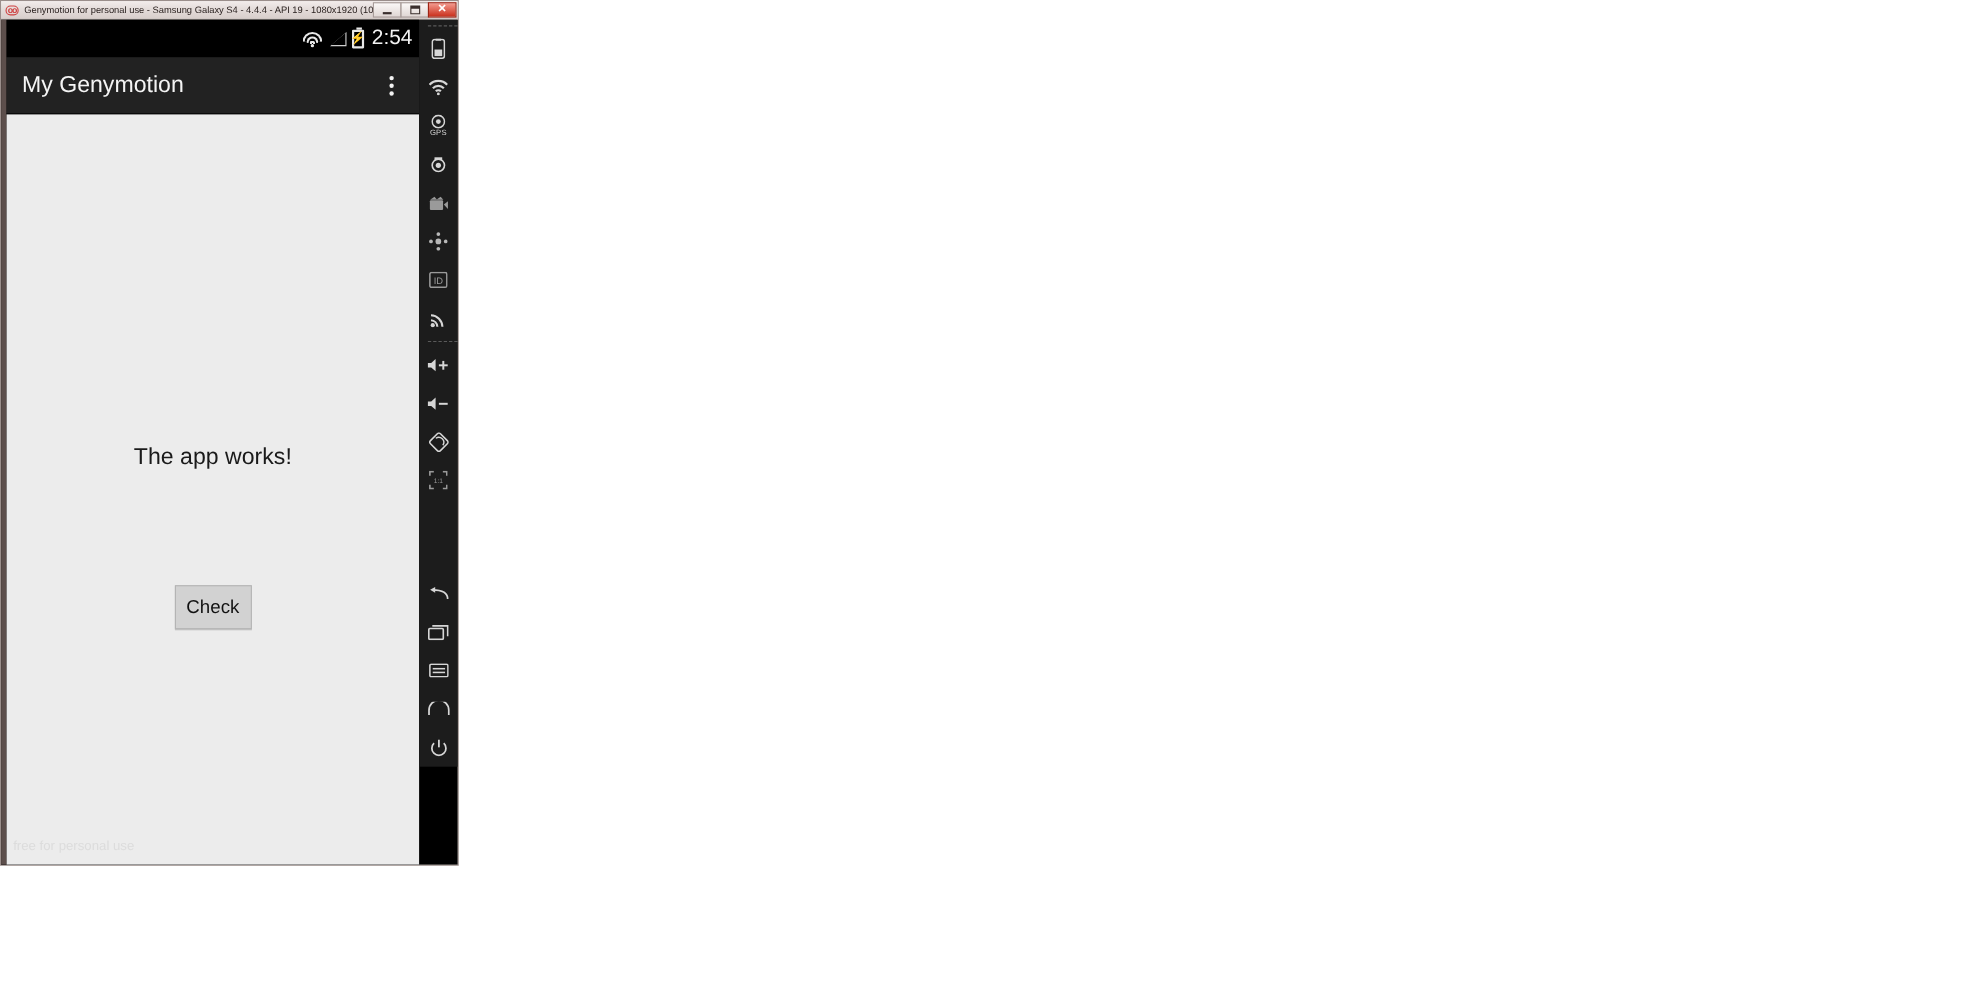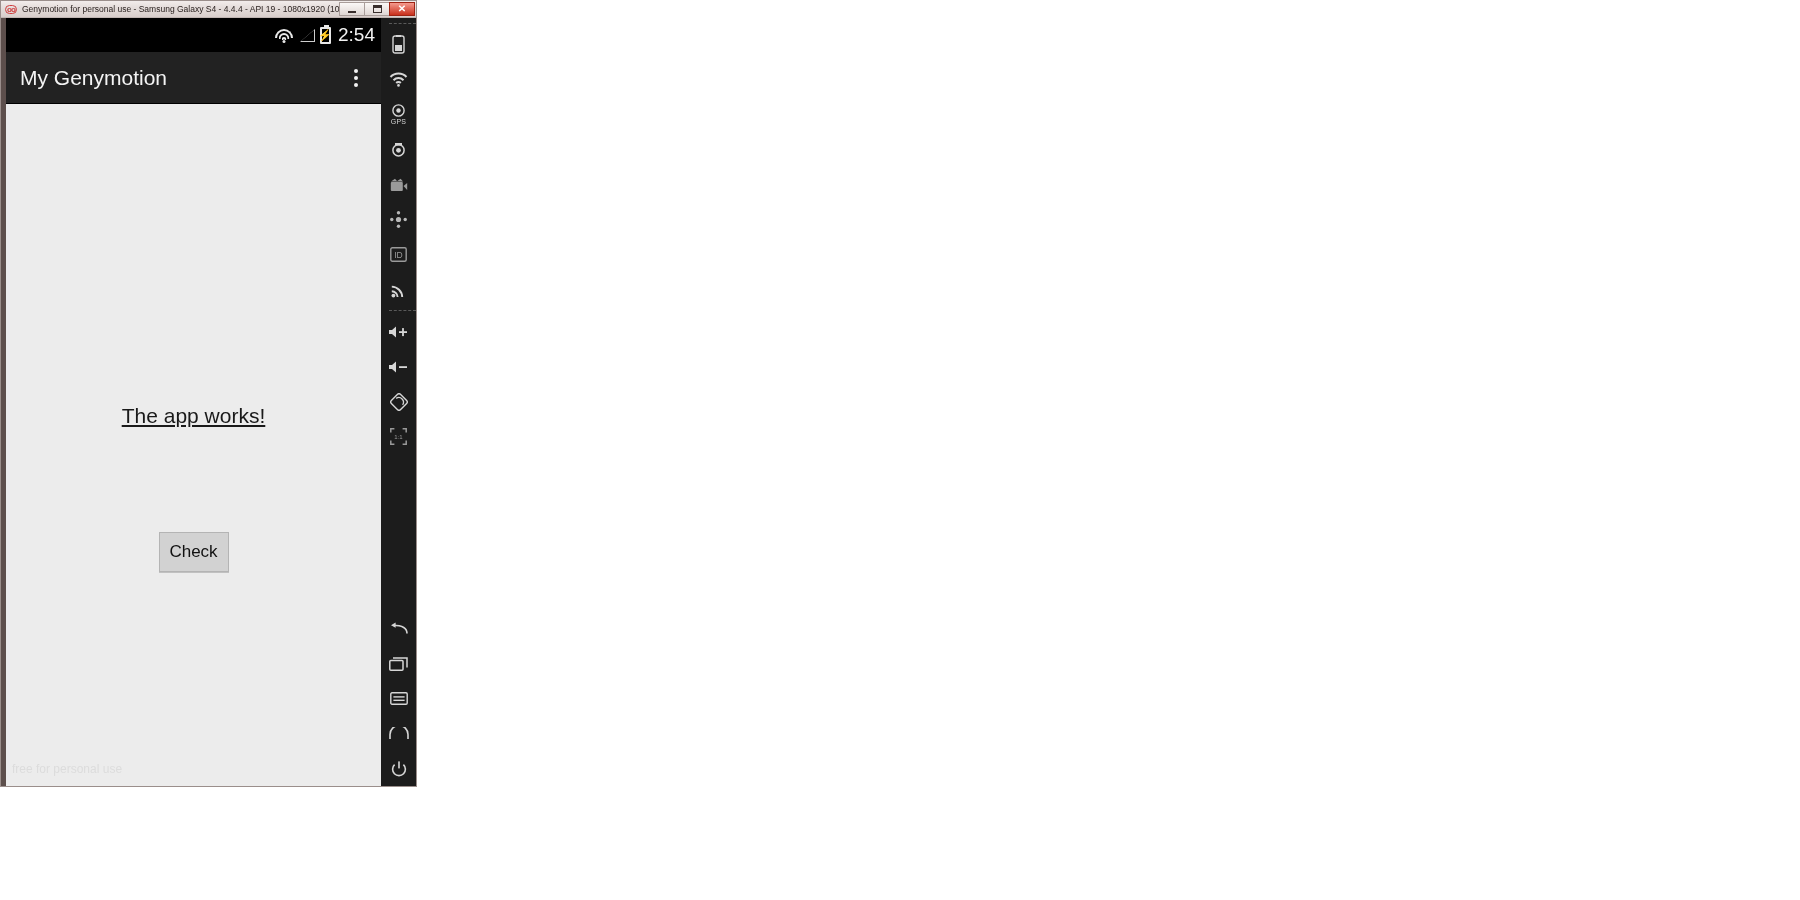--- a/index.html
+++ b/index.html
@@ -76,30 +76,30 @@
   .ab-spacer { flex:1; }
   .ab-overflow { width:34px; height:52px; display:flex; flex-direction:column;
     align-items:center; justify-content:center; gap:3px; margin-right:8px; }
   .ab-overflow i { width:4px; height:4px; border-radius:50%; background:#f2f2f2;
     display:block; }
 
   
   .content { position:relative; height:682px; background:#ececec;
     display:flex; flex-direction:column; align-items:center; }
   .app-text { margin-top:300px; font-size:21px; color:#1a1a1a;
-    font-family:"Liberation Sans", sans-serif;text-decoration:underline; }
+    font-family:"Liberation Sans", sans-serif; }
   .check-btn { margin-top:104px; min-width:70px; padding:9px 0;
     background:#d2d2d2; border:1px solid #b4b4b4; color:#111;
     font-size:17px; font-family:"Liberation Sans", sans-serif;
     box-shadow:0 1px 0 rgba(0,0,0,0.18); }
   .watermark { position:absolute; left:6px; bottom:10px; color:#dcdcdc;
     font-size:12px; font-family:"Liberation Sans", sans-serif; }
 
   
-  .gm-toolbar { width:35px; height:768px; background:#1c1c1c;
+  .gm-toolbar { width:35px; height:679px; background:#1c1c1c;
     display:flex; flex-direction:column; align-items:flex-end;
     padding-top:2px; position:relative; }
   .tool-sep { width:27px; border-top:1px dashed #5a5a5a; margin:3px 0; }
   .tool { width:35px; height:35px; display:flex; align-items:center;
     justify-content:center; color:#d6d6d6; }
   .tool svg { display:block; }
   .tool .txt { font-size:7px; letter-spacing:.2px; }
   .spacer-flex { flex:1; }
 
   .gps-wrap { display:flex; flex-direction:column; align-items:center;

